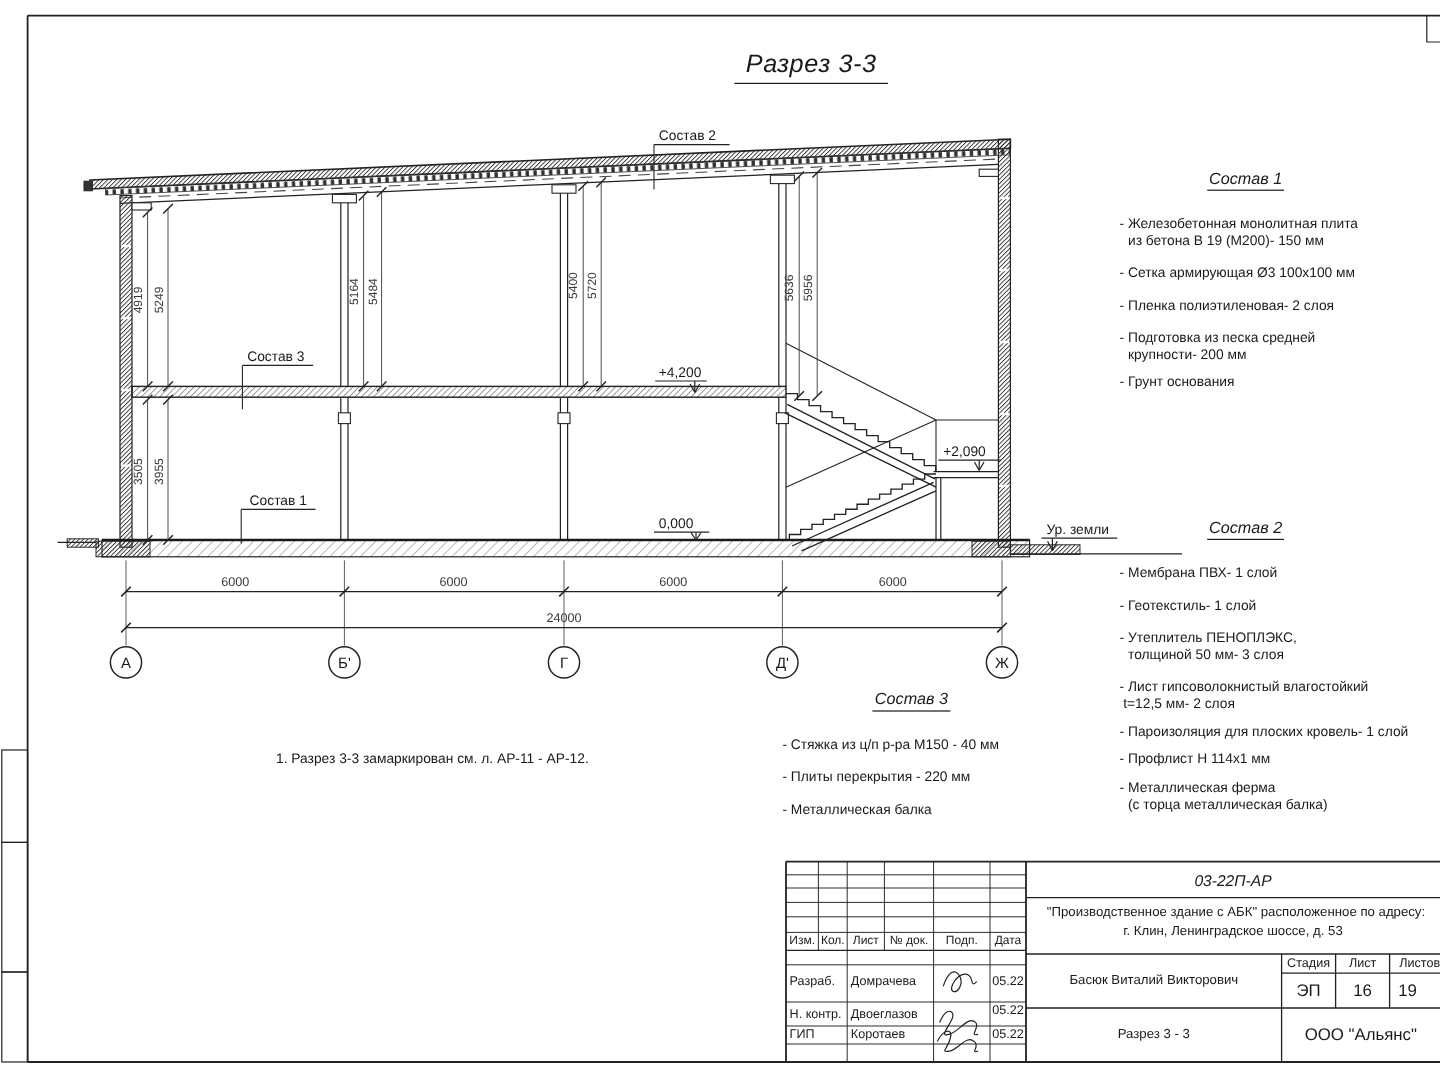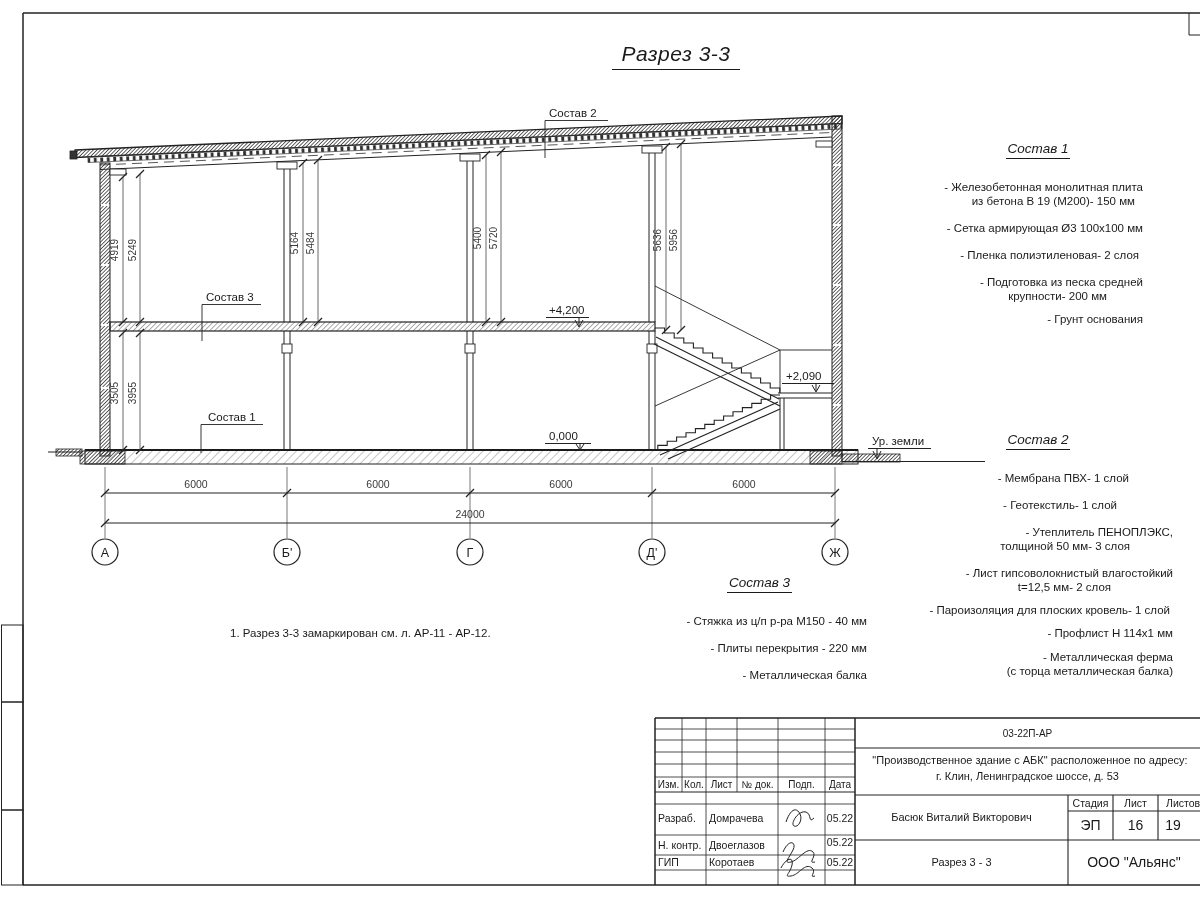--- a/index.html
+++ b/index.html
@@ -6,29 +6,29 @@
   html,body { width:1200px; height:900px; background:#fff; overflow:hidden;
     font-family:"Liberation Sans", sans-serif; color:#1a1a1a; }
   #sheet { position:absolute; inset:0; width:1200px; height:900px; }
   svg text { font-family:"Liberation Sans", sans-serif; }
   .abs { position:absolute; }
   .page-title { font-style:italic; font-size:21px; font-weight:500; text-align:center;
     border-bottom:1.6px solid #1a1a1a; padding-bottom:3px; letter-spacing:.5px; }
   .spec { font-size:11.5px; line-height:14px; }
   .spec .sp-title { font-style:italic; font-size:13.5px; text-align:center; margin-bottom:24px; }
   .spec .sp-title span { border-bottom:1.2px solid #1a1a1a; padding:0 2px 2px; }
-  .sl { display:flex; justify-content:flex-end; white-space:nowrap; }
+  .sl { display:flex; justify-content:flex-start; white-space:nowrap; }
   .it { margin-top:13px; }
   .ind { padding-left:7px; }
   .note { font-size:11.5px; }
   .cell { position:absolute; display:flex; align-items:center; justify-content:center;
     font-size:10px; text-align:center; line-height:11px; overflow:hidden; white-space:nowrap; }
   .cell.left { justify-content:flex-start; padding-left:3px; }
   .f10 { font-size:10px; } .f105 { font-size:10.5px; } .f11 { font-size:11px; }
-  .f14 { font-size:14px; } .f15 { font-size:10px; }
+  .f14 { font-size:14px; } .f15 { font-size:13px;font-style:italic; }
 </style>
 </head>
 <body>
 
 <div id="sheet">
 
 <svg width="1200" height="900" viewBox="0 0 1200 900" style="position:absolute;left:0;top:0">
   <defs>
     <pattern id="hatchLight" patternUnits="userSpaceOnUse" width="6" height="6" patternTransform="rotate(45)">
       <line x1="0" y1="0" x2="0" y2="6" stroke="#8a8a8a" stroke-width="1"></line>

